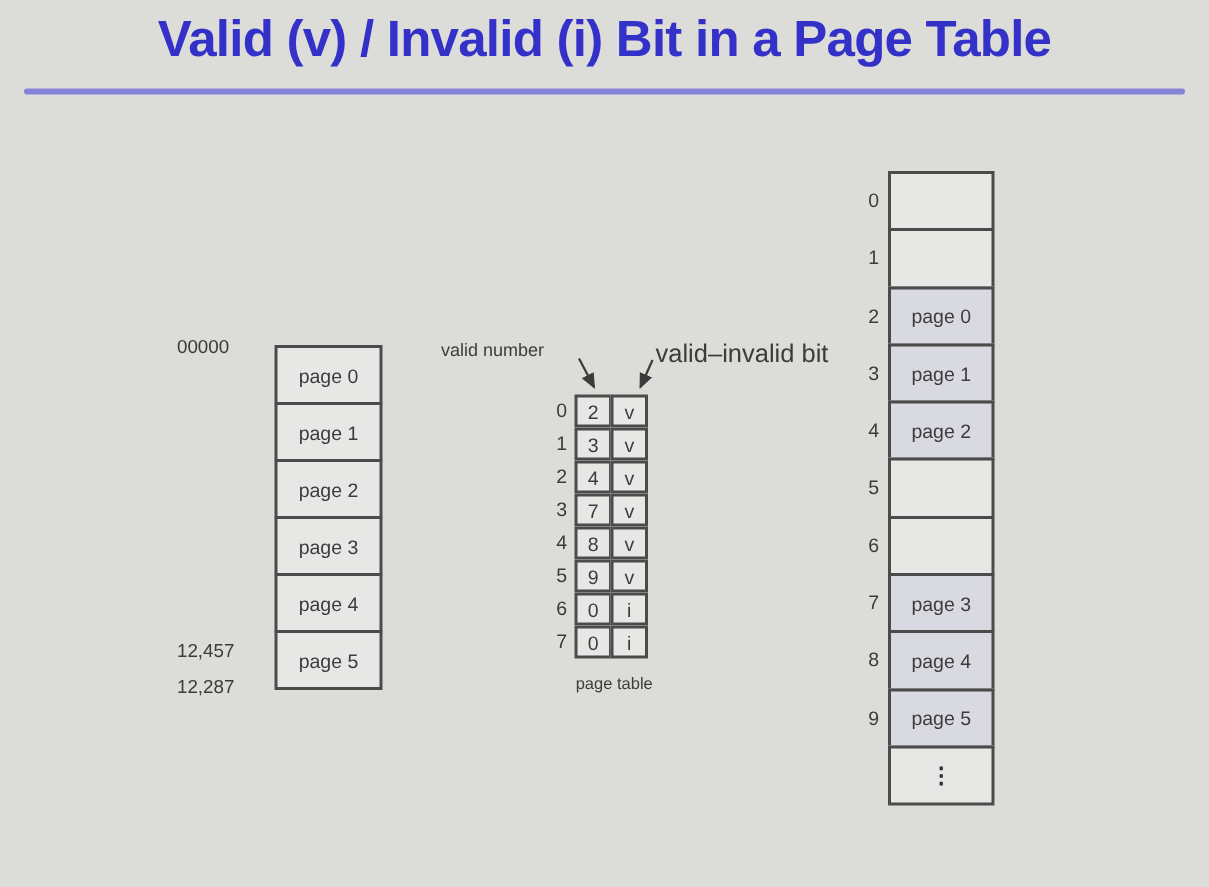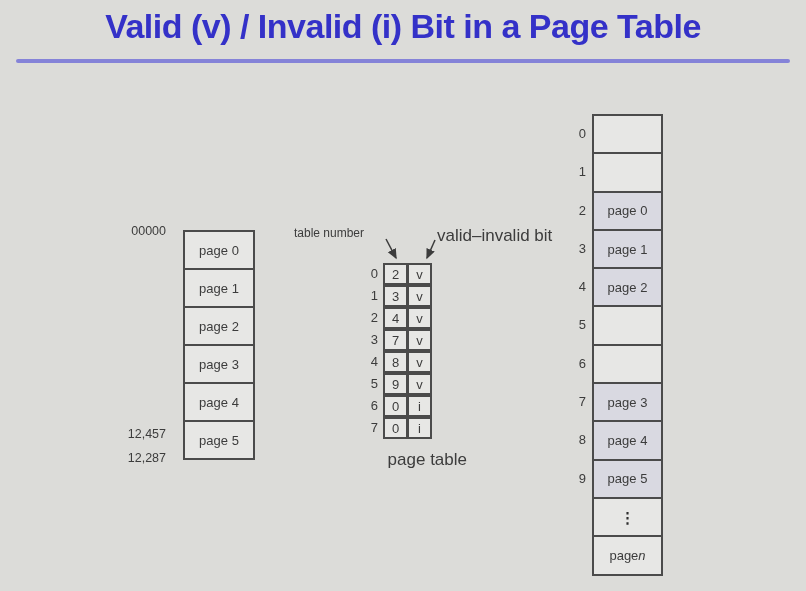--- a/index.html
+++ b/index.html
@@ -40,22 +40,22 @@
   .lm-cell{
     width:68px;height:36px;
     border:2px solid var(--c-border);
     margin-top:-2px;
     background:var(--c-cell);
     display:flex;align-items:center;justify-content:center;
     font-size:13px;color:var(--c-text);
   }
   .lm-cell:first-child{margin-top:0;}
   .addr{
-    position:absolute;left:106px;width:60px;
-    text-align:right;
+    position:absolute;left:118px;width:60px;
+    text-align:left;
     font-size:12.5px;color:var(--c-text);
   }
   .addr-top{top:224px;}
   .addr-mid{top:427px;}
   .addr-bot{top:451px;}
   
   .pt{position:absolute;left:359px;top:263px;}
   .pt-row{display:flex;height:22px;}
   .pt-idx{
     width:19px;text-align:right;padding-right:5px;
@@ -63,22 +63,22 @@
   }
   .pt-cell{
     width:21px;height:18px;
     border:2px solid var(--c-border);
     background:var(--c-cell);
     display:flex;align-items:center;justify-content:center;
     font-size:13px;color:var(--c-text);
   }
   .pt-cell.bit{margin-left:-1px;}
   .pt-caption{
-    position:absolute;left:372px;top:450px;width:95px;
-    text-align:right;font-size:17px;color:var(--c-text);
+    position:absolute;left:362px;top:450px;width:95px;
+    text-align:center;font-size:11px;color:var(--c-text);
   }
   .lbl-frame{position:absolute;left:294px;top:226px;font-size:12px;color:var(--c-text);}
   .lbl-bit{position:absolute;left:437px;top:226px;font-size:17px;color:var(--c-text);}
   .arrow-layer{position:absolute;left:0;top:0;width:806px;height:591px;pointer-events:none;}
   
   .pm{position:absolute;left:554px;top:114px;}
   .pm-row{display:flex;margin-top:-2px;}
   .pm-row:first-child{margin-top:0;}
   .pm-idx{
     width:32px;text-align:right;padding-right:6px;
@@ -110,21 +110,21 @@
 
   <div class="lm-box">
     <div class="lm-cell">page 0</div>
     <div class="lm-cell">page 1</div>
     <div class="lm-cell">page 2</div>
     <div class="lm-cell">page 3</div>
     <div class="lm-cell">page 4</div>
     <div class="lm-cell">page 5</div>
   </div>
 
-  <div class="lbl-frame">table number</div>
+  <div class="lbl-frame">valid number</div>
   <div class="lbl-bit">valid–invalid bit</div>
 
   <svg class="arrow-layer" viewBox="0 0 806 591">
     <defs>
       <marker id="ah" orient="auto" markerWidth="9" markerHeight="9" refX="6" refY="3">
         <path d="M0,0 L7,3 L0,6 z" fill="#3c3c3c"></path>
       </marker>
     </defs>
     <line x1="386" y1="239" x2="396" y2="258" stroke="#3c3c3c" stroke-width="1.5" marker-end="url(#ah)"></line>
     <line x1="435" y1="240" x2="427" y2="258" stroke="#3c3c3c" stroke-width="1.5" marker-end="url(#ah)"></line>
@@ -217,20 +217,16 @@
       <div class="pm-cell filled">page 5</div>
     </div>
     <div class="pm-row">
       <div class="pm-idx"></div>
       <div class="pm-cell">
         <span class="ellipsis">⋮</span>
       </div>
     </div>
     <div class="pm-row">
       <div class="pm-idx"></div>
-      <div class="pm-cell">
-        <span>page </span>
-          <i>n</i>
-      </div>
     </div>
   </div>
 
 </div>
 
 </body></html>

